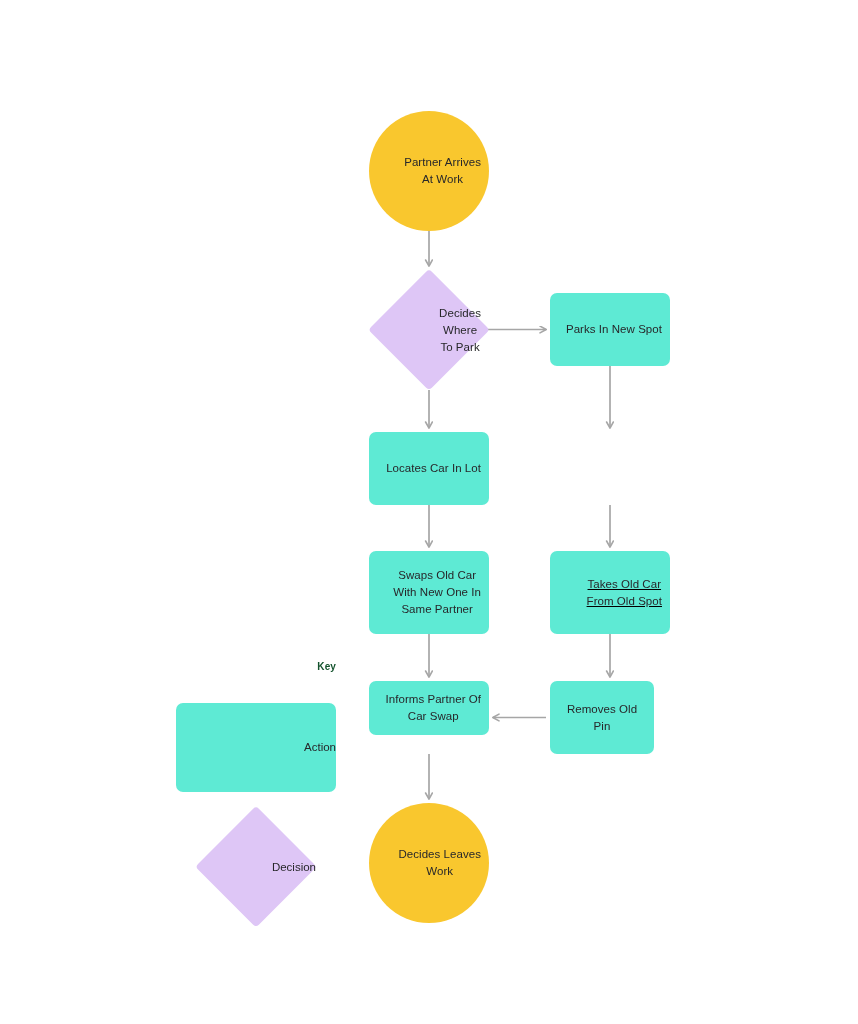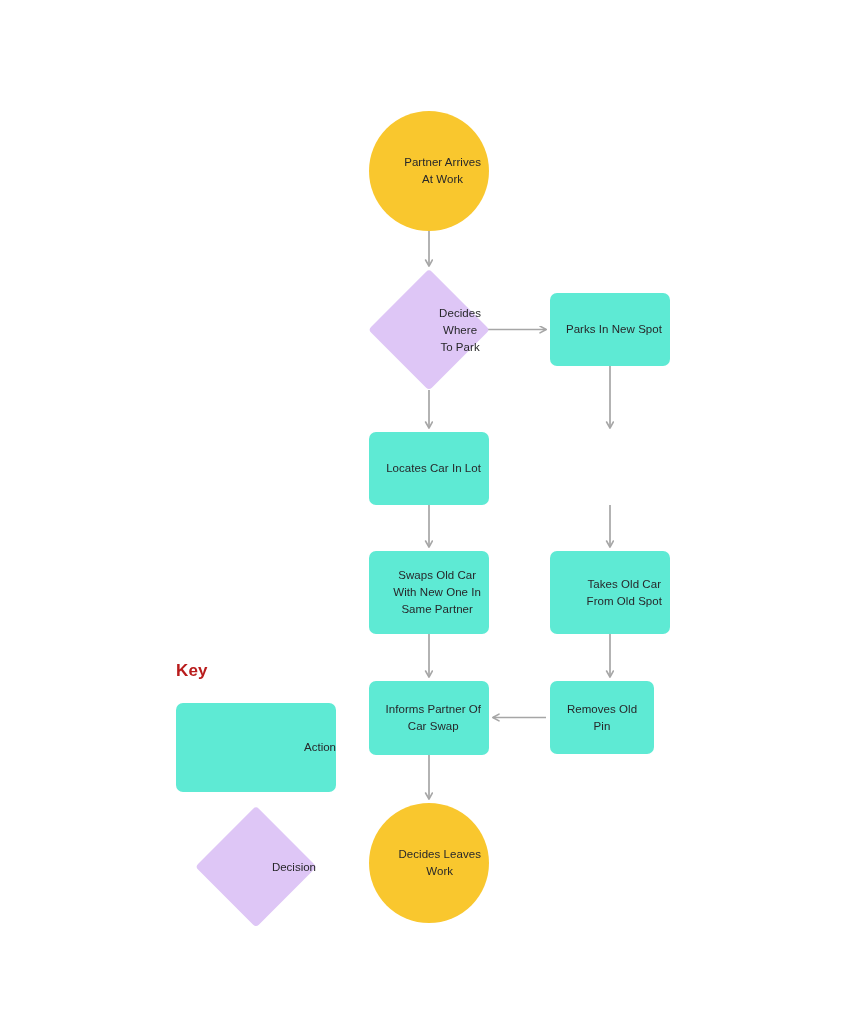--- a/index.html
+++ b/index.html
@@ -71,24 +71,24 @@
     border-radius: 4px;
   }
   .decision .label {
     position: relative;
     z-index: 1;
   }
   #key-title {
     position: absolute;
     z-index: 2;
     width: 160px;
-    text-align: left;
-    font-size: 17px;
+    text-align: right;
+    font-size: 10px;
     font-weight: bold;
-    color: #b91c1c;
+    color: #14532d;
     letter-spacing: 0.1px;
   }
   .legend-label {
     font-size: 11.5px;
     line-height: 17px;
     color: #27272a;
   }
 </style>
 </head>
 <body>
@@ -145,26 +145,26 @@
     <span class="label">Locates Car In Lot</span>
   </div>
 
 
   <div class="node process" style="left:369px; top:551px; width:120px; height:83px;">
     <span class="label">Swaps Old Car
 With New One In
 Same Partner</span>
   </div>
 
-  <div class="node process" style="left:550px; top:551px; width:120px; height:83px;">
+  <div class="node process" style="left:550px; top:551px; width:120px; height:83px;text-decoration:underline;">
     <span class="label">Takes Old Car
 From Old Spot</span>
   </div>
 
-  <div class="node process" style="left:369px; top:681px; width:120px; height:74px;">
+  <div class="node process" style="left:369px; top:681px; width:120px; height:54px;">
     <span class="label">Informs Partner Of
 Car Swap</span>
   </div>
 
   <div class="node process" style="left:550px; top:681px; width:104px; height:73px;">
     <span class="label">Removes Old Pin</span>
   </div>
 
   <div class="node terminator" style="left:369px; top:803px; width:120px; height:120px;">
     <span class="label">Decides Leaves

